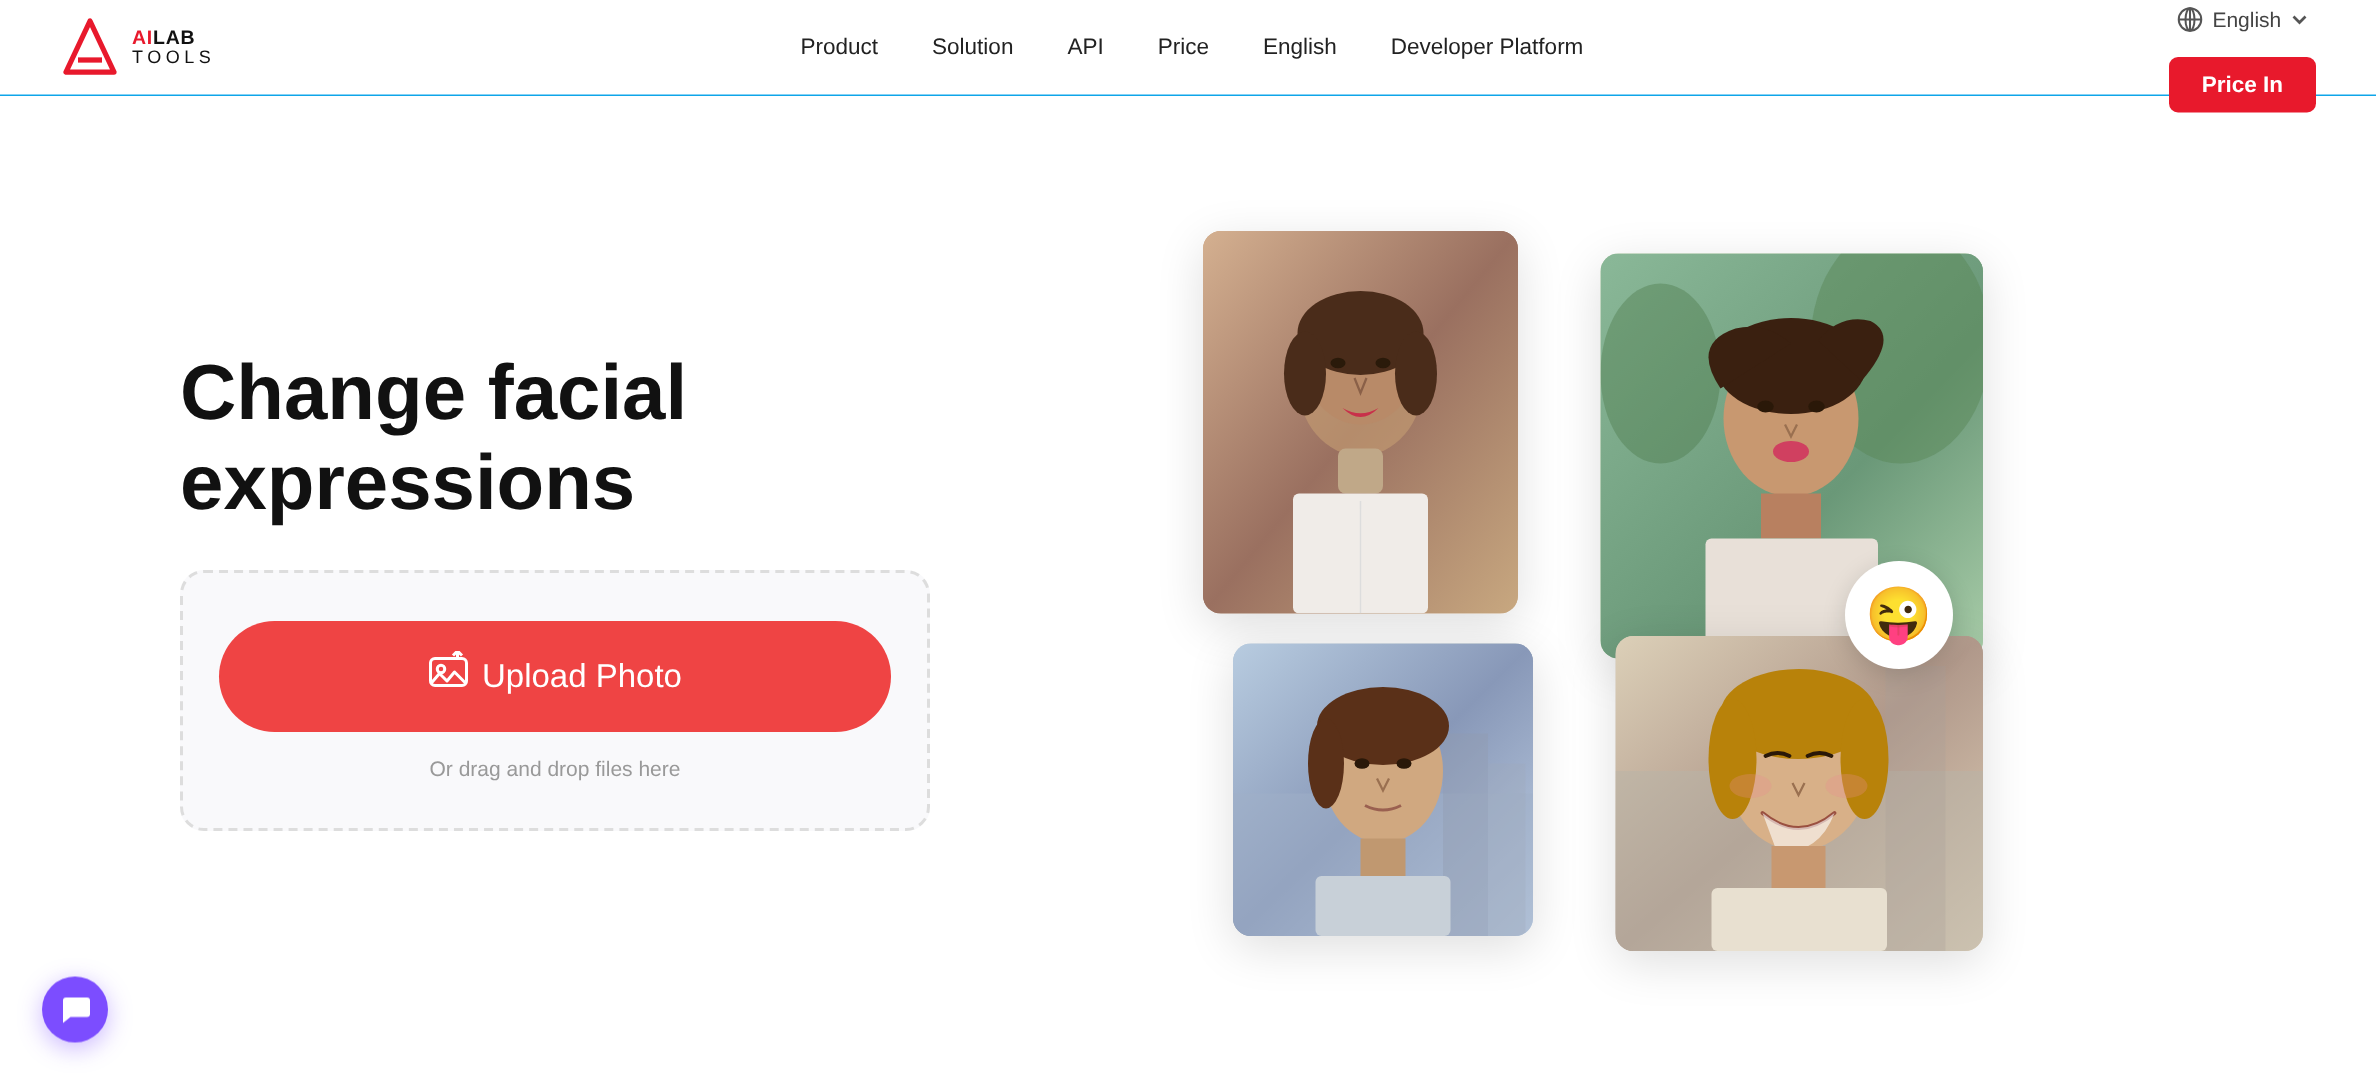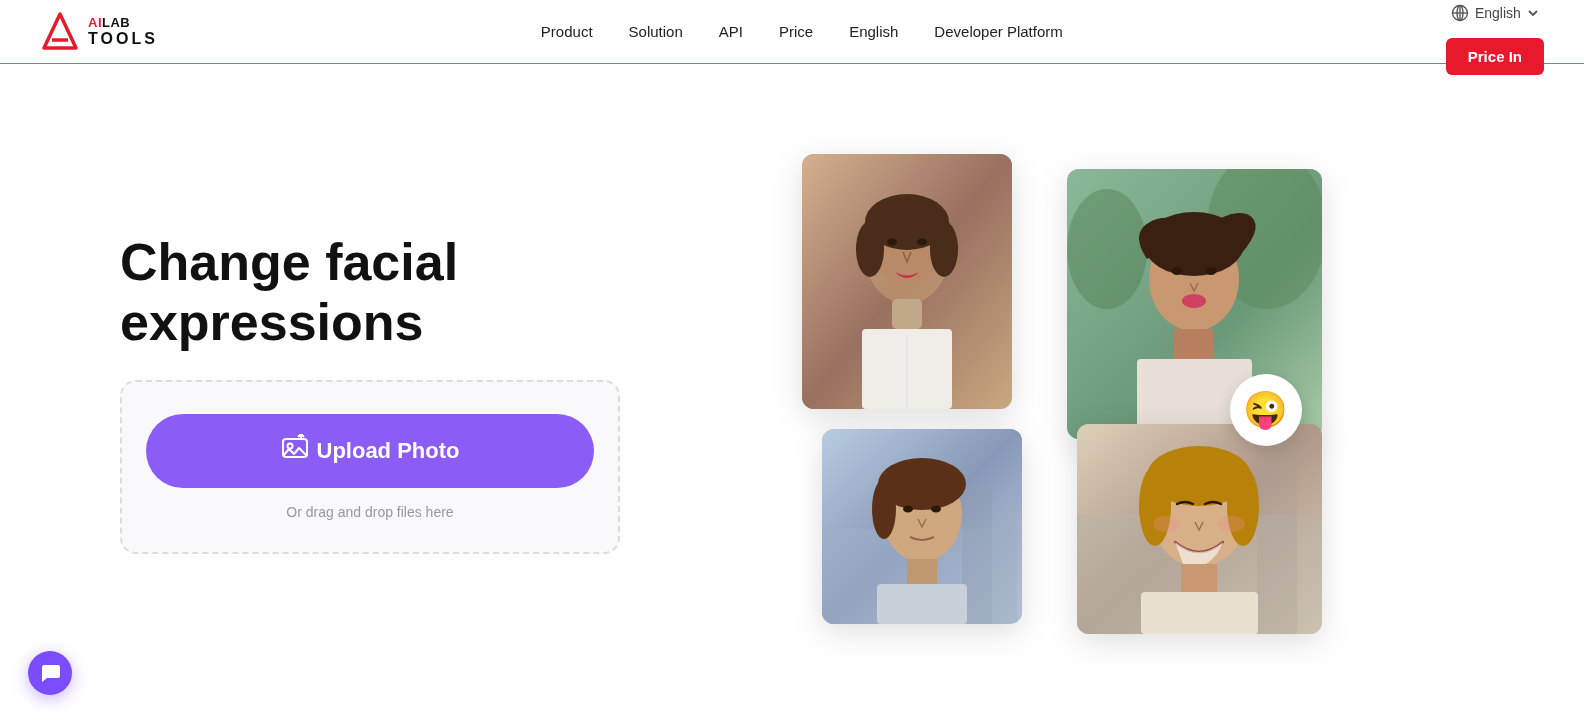--- a/index.html
+++ b/index.html
@@ -39,22 +39,22 @@
     .hero-desc {
       font-size: 16px; color: #555; line-height: 1.7;
       margin-bottom: 40px; max-width: 440px;
     }
     .upload-box {
       background: #f9f9fb; border: 2px dashed #ddd; border-radius: 16px;
       padding: 32px 24px; text-align: center;
     }
     .upload-btn {
       display: inline-flex; align-items: center; gap: 8px;
-      background: #8b5cf6; color: #fff; border: none;
-      padding: 20px 48px; border-radius: 50px; font-size: 22px; font-weight: 700;
+      background: #ef4444; color: #fff; border: none;
+      padding: 20px 48px; border-radius: 50px; font-size: 22px; font-weight: 400;
       cursor: pointer; width: 100%; justify-content: center; margin-bottom: 16px;
     }
     .upload-icon { font-size: 22px; }
     .drag-text { font-size: 14px; color: #999; }
 
     
     .hero-right {
       flex: 1; display: flex; justify-content: center; align-items: center;
       position: relative; height: 500px;
     }
@@ -111,21 +111,21 @@
 <nav>
   <div class="nav-logo">
     <svg class="logo-svg" viewBox="0 0 40 40" fill="none" xmlns="http://www.w3.org/2000/svg">
       <polygon points="20,2 4,36 36,36" fill="none" stroke="#e8192c" stroke-width="3.5" stroke-linejoin="round"></polygon>
       <line x1="12" y1="28" x2="28" y2="28" stroke="#e8192c" stroke-width="3.5"></line>
     </svg>
     <div style="line-height:1.1">
       <div style="font-size:13px;font-weight:900;letter-spacing:0.5px">
         <span style="color:#e8192c">AI</span><span style="color:#111">LAB</span>
       </div>
-      <div style="font-size:16px;font-weight:700;letter-spacing:3px;color:#111">TOOLS</div>
+      <div style="font-size:12px;font-weight:400;letter-spacing:3px;color:#111">TOOLS</div>
     </div>
   </div>
 
   <div class="nav-links">
     <a class="nav-link">Product</a>
     <a class="nav-link">Solution</a>
     <a class="nav-link">API</a>
     <a class="nav-link">Price</a>
     <a class="nav-link">English</a>
     <a class="nav-link">Developer Platform</a>

